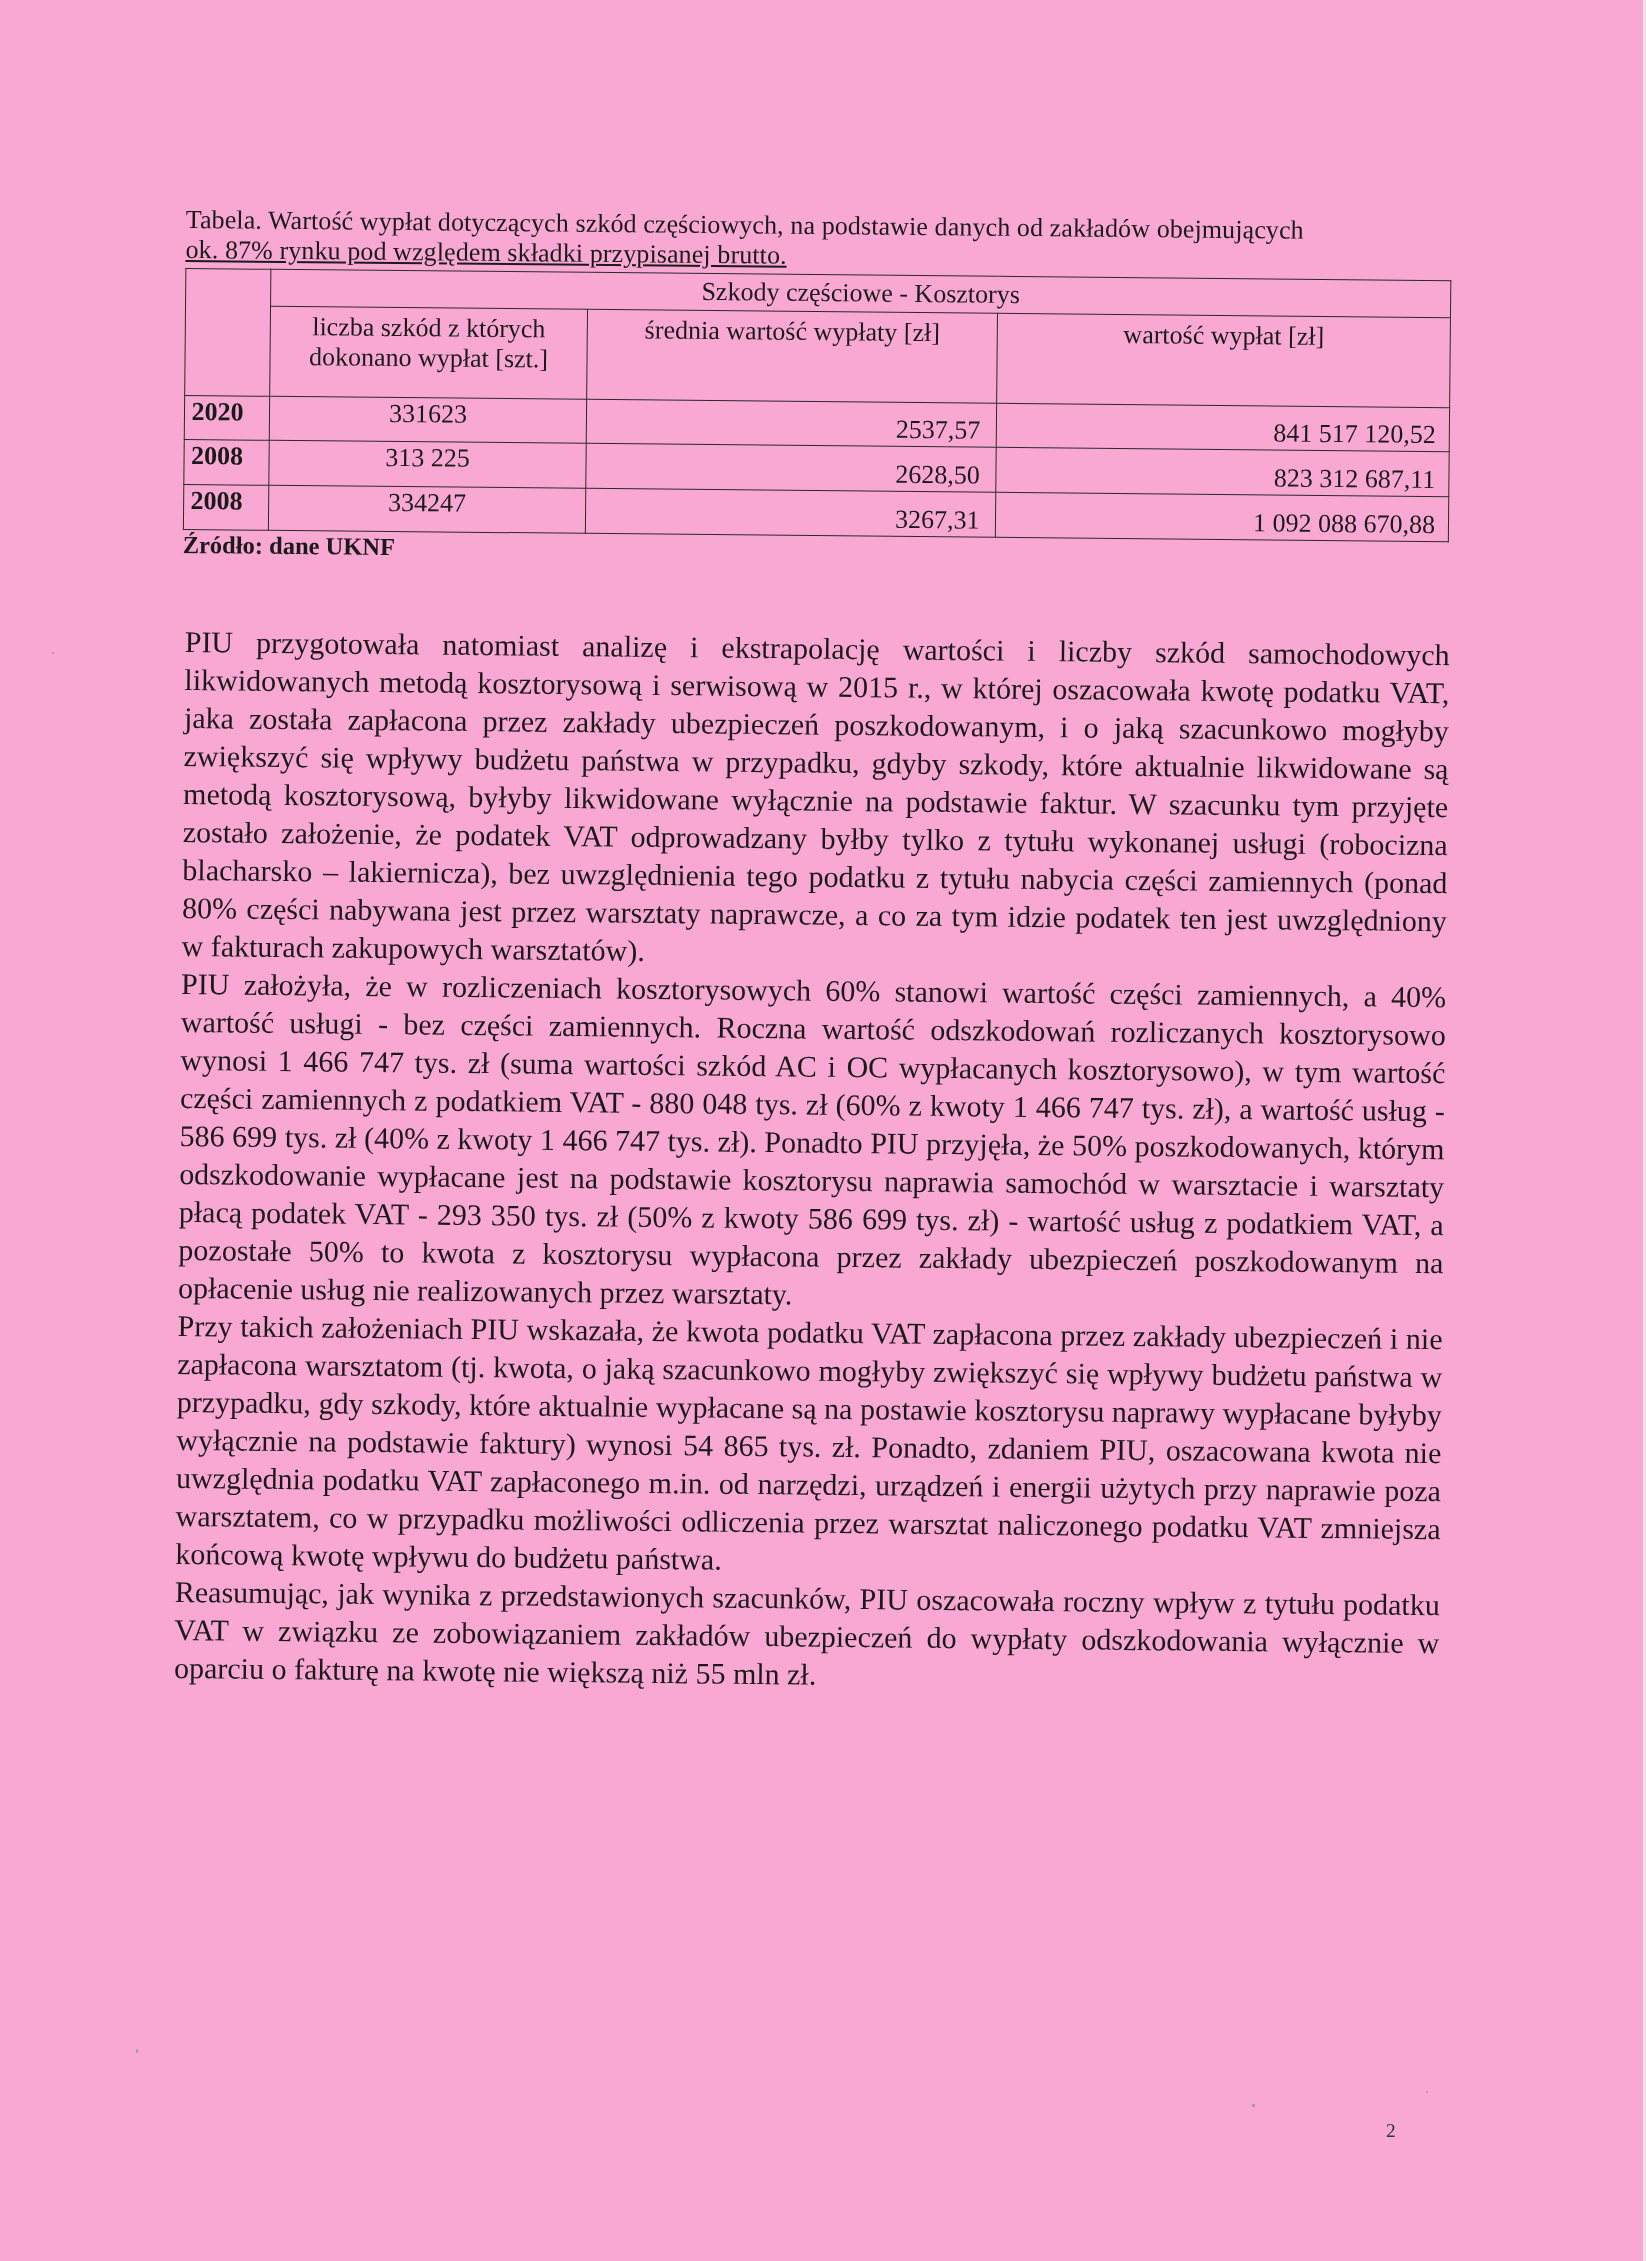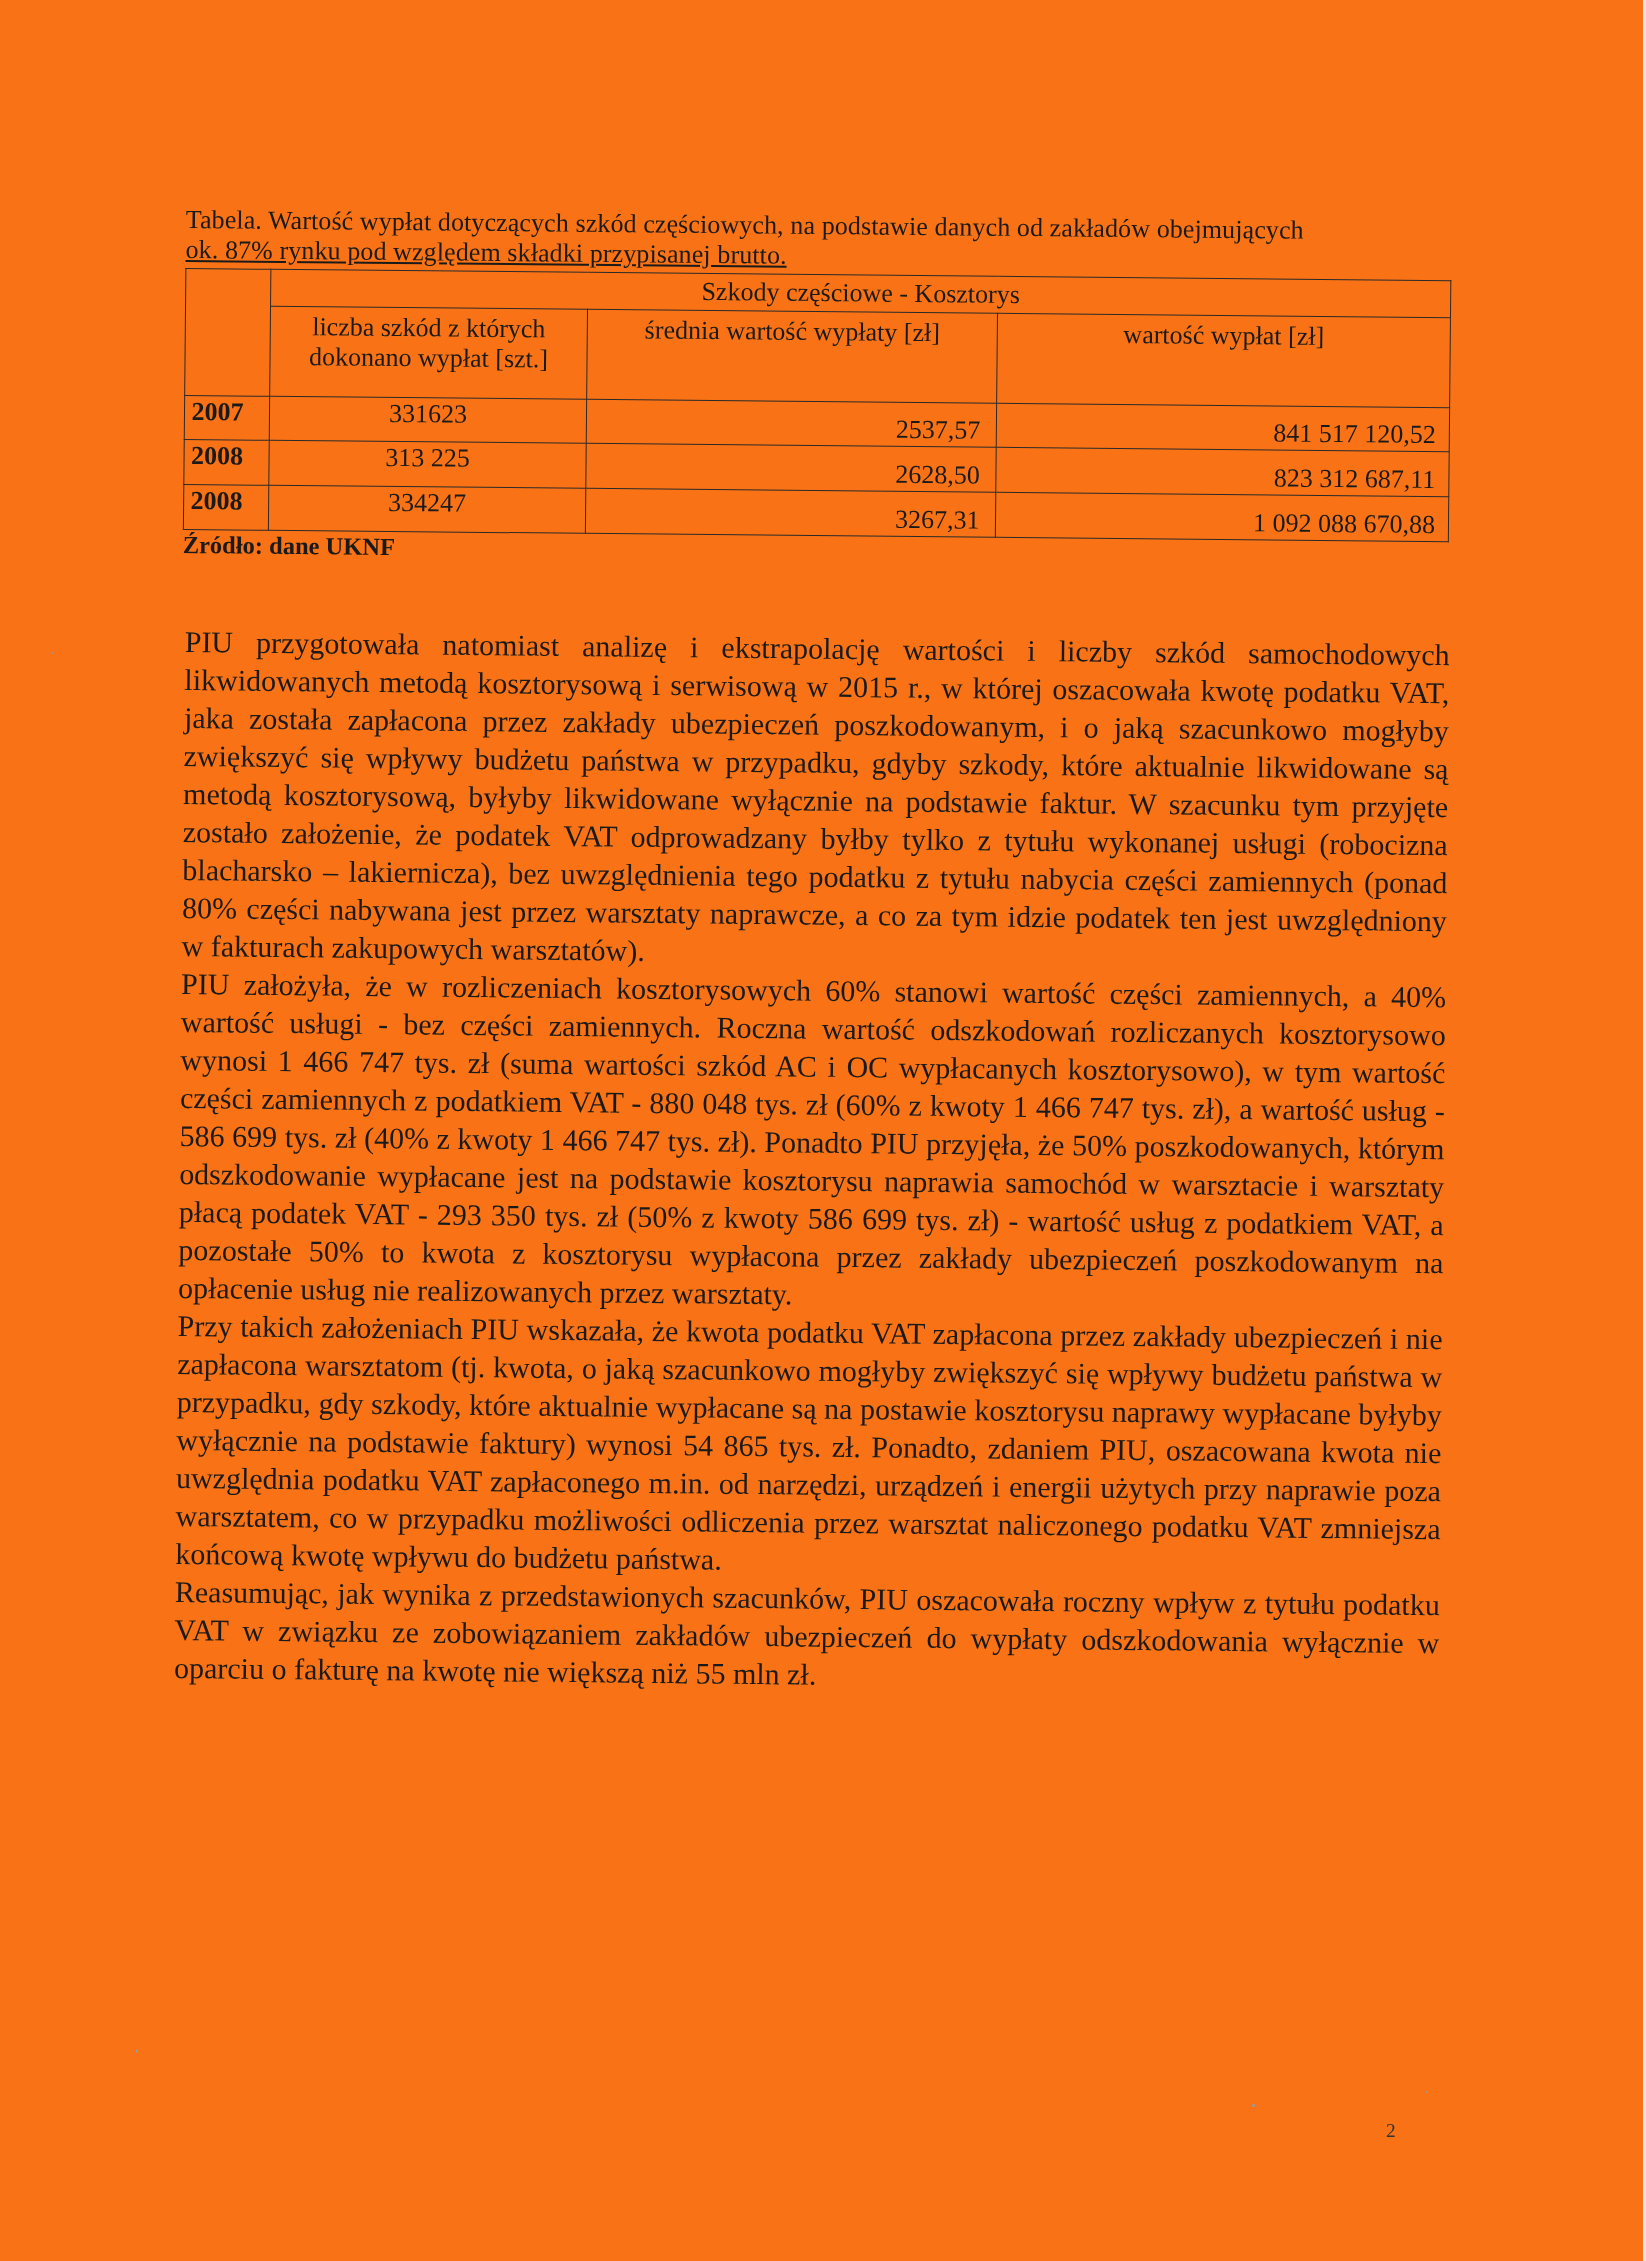--- a/index.html
+++ b/index.html
@@ -2,21 +2,21 @@
 <html style="font-size:10.3px"><head>
   <meta charset="utf-8">
   <style>
     html, body { margin: 0; padding: 0; background: #ffffff; }
     body {
       width: 1647px; height: 2261px; position: relative; overflow: hidden;
       font-family: "Liberation Serif", "DejaVu Serif", serif; color: #1a1a1a;
     }
     .page {
       position: absolute; left: 0; top: 0; width: 1647px; height: 2261px;
-      background: #f97316;
+      background: #f9a8d4;
     }
     .right-edge {
       position: absolute; right: 0; top: 0; width: 3.9px; height: 2261px;
       background: linear-gradient(to right, #f2f2f2, #d8d8d8);
     }
     .content {
       position: absolute; left: 186px; top: 205px; width: 1265px;
       transform: rotate(0.55deg); transform-origin: 0 0;
     }
     .caption {
@@ -70,21 +70,21 @@
           <th colspan="3" class="group">Szkody częściowe - Kosztorys</th>
         </tr>
         <tr>
           <th class="sub">liczba szkód z których dokonano wypłat [szt.]</th>
           <th class="sub">średnia wartość wypłaty [zł]</th>
           <th class="sub">wartość wypłat [zł]</th>
         </tr>
       </thead>
       <tbody>
         <tr>
-          <td class="year">2007</td>
+          <td class="year">2020</td>
           <td class="count">331623</td>
           <td class="avg">2537,57</td>
           <td class="total">841 517 120,52</td>
         </tr>
         <tr>
           <td class="year">2008</td>
           <td class="count">313 225</td>
           <td class="avg">2628,50</td>
           <td class="total">823 312 687,11</td>
         </tr>

